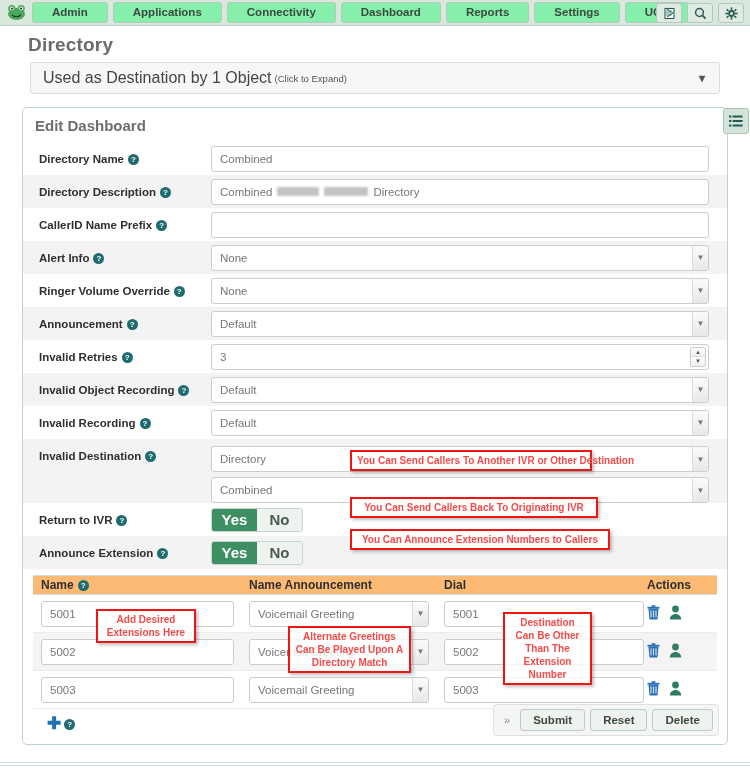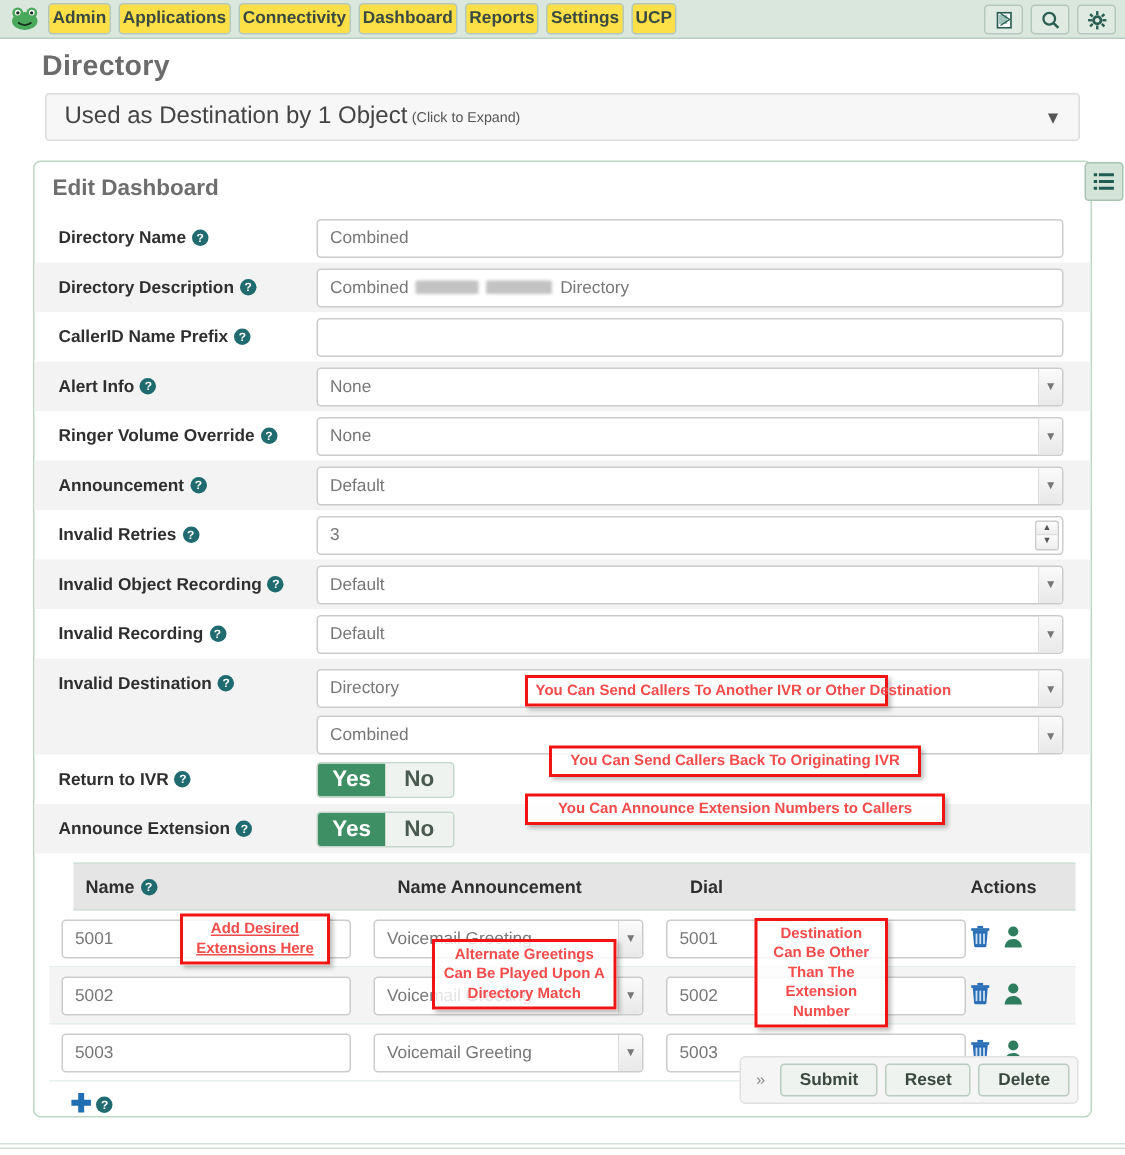--- a/index.html
+++ b/index.html
@@ -24,24 +24,24 @@
     position: relative;
   }
   .logo {
     width: 20px; height: 20px;
     margin-right: 6px;
     flex: 0 0 auto;
     display: flex; align-items: center; justify-content: center;
   }
   .nav-items { display: flex; align-items: center; gap: 5px; }
   .nav-btn {
-    background: #fde047;
+    background: #86efac;
     border: 1px solid #b4c9bb;
     border-radius: 3px;
-    padding: 3px 2px;
+    padding: 3px 19px;
     font-size: 11.5px;
     font-weight: bold;
     color: #3b4a41;
     line-height: 13px;
     cursor: pointer;
     white-space: nowrap;
   }
   .nav-right {
     position: absolute;
     right: 6px; top: 0;
@@ -212,30 +212,29 @@
     font-weight: bold;
     cursor: pointer;
   }
   .toggle .on  { background: #3e8f63; color: #fff; }
   .toggle .off { background: #eef3ef; color: #4a5a50; }
 
   
   .tbl { margin: 6px 10px 0 10px; }
   .thead {
     display: flex;
-    background: #e5e5e5;
+    background: #fdba74;
     border-top: 1px solid #cfe0d5;
     border-bottom: 1px solid #cfe0d5;
-    height: 32px;
+    height: 20px;
     align-items: center;
     font-size: 12px;
     font-weight: bold;
     color: #2f2f2f;
     padding: 0 8px;
-    margin-left: 16px;
   }
   .c-name { flex: 0 0 208px; }
   .c-ann  { flex: 0 0 195px; }
   .c-dial { flex: 1 1 auto; }
   .c-act  { flex: 0 0 62px; }
   .trow {
     display: flex;
     align-items: center;
     height: 38px;
     padding: 0 8px;
@@ -657,21 +656,21 @@
     <div class="btn">Submit</div>
     <div class="btn">Reset</div>
     <div class="btn">Delete</div>
   </div>
 </div>
 
 <div class="bottom-rule"></div>
 
 <div class="anno" style="left:350px; top:450px; width:242px;">You Can Send Callers To Another IVR or Other Destination</div>
 
-<div class="anno" style="left:350px; top:497px; width:248px;margin-left:16px;">You Can Send Callers Back To Originating IVR</div>
-
-<div class="anno" style="left:350px; top:529px; width:280px;">You Can Announce Extension Numbers to Callers</div>
-
-<div class="anno wrap" style="left:120px; top:609px; width:100px;text-decoration:underline;">Add Desired Extensions Here</div>
+<div class="anno" style="left:350px; top:497px; width:248px;">You Can Send Callers Back To Originating IVR</div>
+
+<div class="anno" style="left:350px; top:529px; width:260px;">You Can Announce Extension Numbers to Callers</div>
+
+<div class="anno wrap" style="left:96px; top:609px; width:100px;">Add Desired Extensions Here</div>
 
 <div class="anno wrap" style="left:288px; top:626px; width:123px;">Alternate Greetings Can Be Played Upon A Directory Match</div>
 
 <div class="anno wrap" style="left:503px; top:612px; width:89px;">Destination Can Be Other Than The Extension Number</div>
 
 </body></html>

